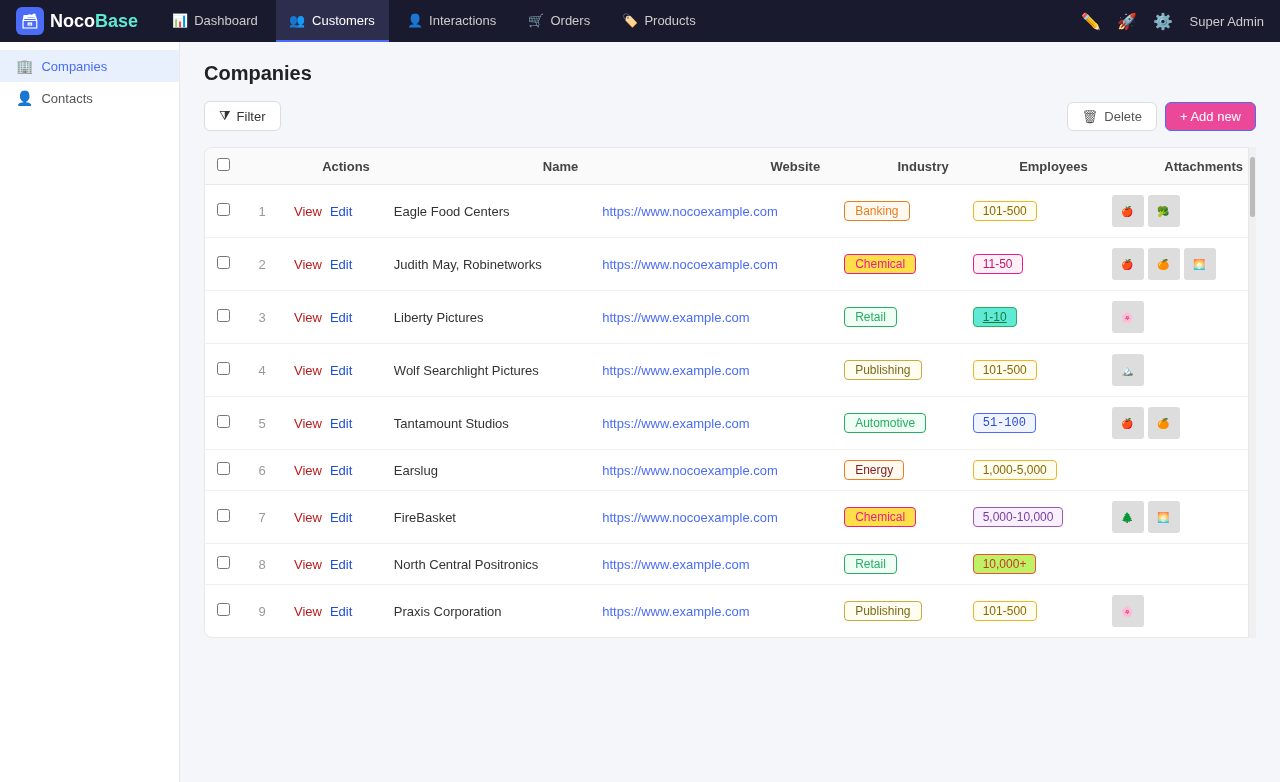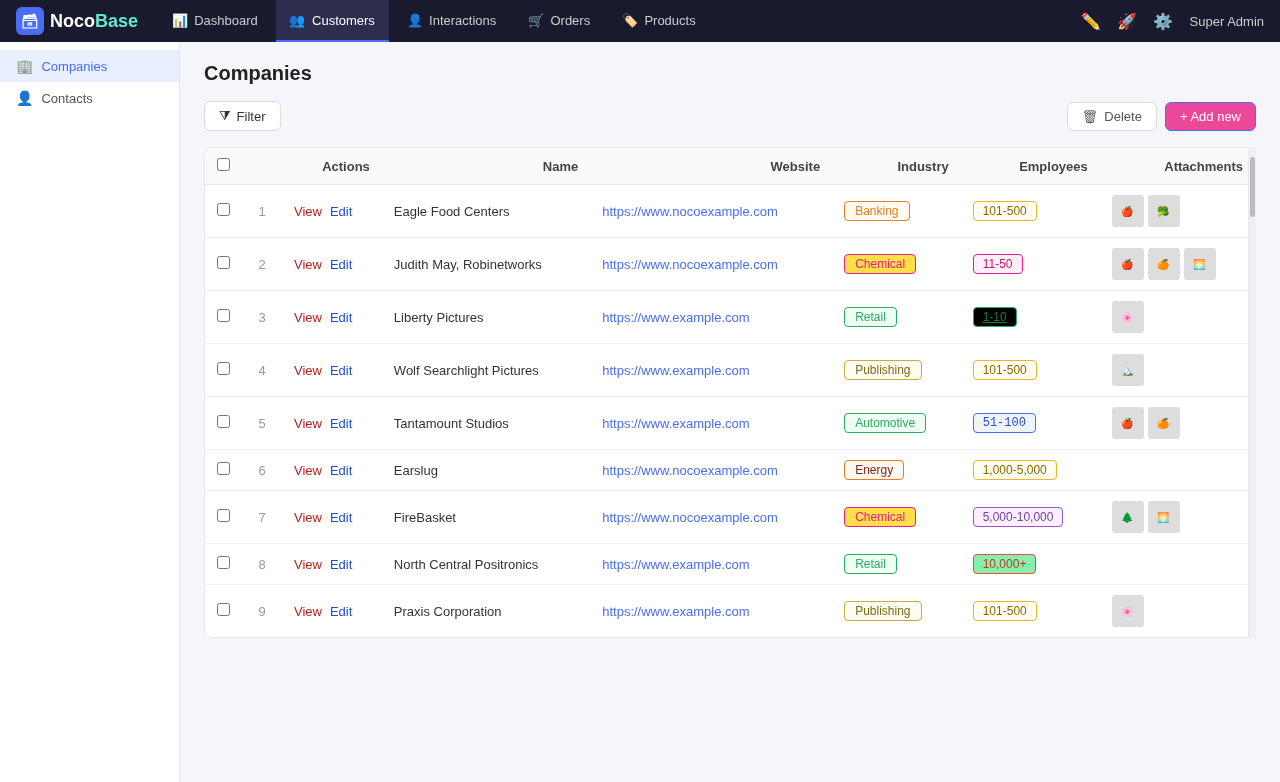--- a/index.html
+++ b/index.html
@@ -82,24 +82,24 @@
     .badge-publishing { color: #7c6b1a; border-color: #c9aa3e; background: #fffdf0; }
     .badge-automotive { color: #27ae60; border-color: #27ae60; background: #f0fff5; text-align: right; }
     .badge-energy { color: #7f1d1d; border-color: #e67e22; background: #fff9f0; }
 
     
     .emp-badge {
       display: inline-block; padding: 2px 9px; border-radius: 4px;
       font-size: 12px; border: 1px solid #f0b429; background: #fffdf0; color: #8a6900;
     }
     .emp-badge.pink { border-color: #e91e8c; background: #fff0f8; color: #c0156c; }
-    .emp-badge.green { border-color: #27ae60; background: #000000; color: #1a7a42; text-decoration: underline; }
+    .emp-badge.green { border-color: #27ae60; background: #5eead4; color: #1a7a42; text-decoration: underline; }
     .emp-badge.blue { border-color: #4a6cf7; background: #f0f4ff; color: #2a4cd7; font-family: Liberation Mono, monospace; }
     .emp-badge.purple { border-color: #9b59b6; background: #f9f0ff; color: #7a3d9b; }
-    .emp-badge.red { border-color: #e74c3c; background: #86efac; color: #c0392b; }
+    .emp-badge.red { border-color: #e74c3c; background: #bef264; color: #c0392b; }
 
     
     .attachments { display: flex; gap: 4px; align-items: center; }
     .thumb {
       width: 32px; height: 32px; border-radius: 3px; object-fit: cover;
       background: #ddd; display: inline-flex; align-items: center; justify-content: center;
       font-size: 10px; overflow: hidden;
     }
 
     

